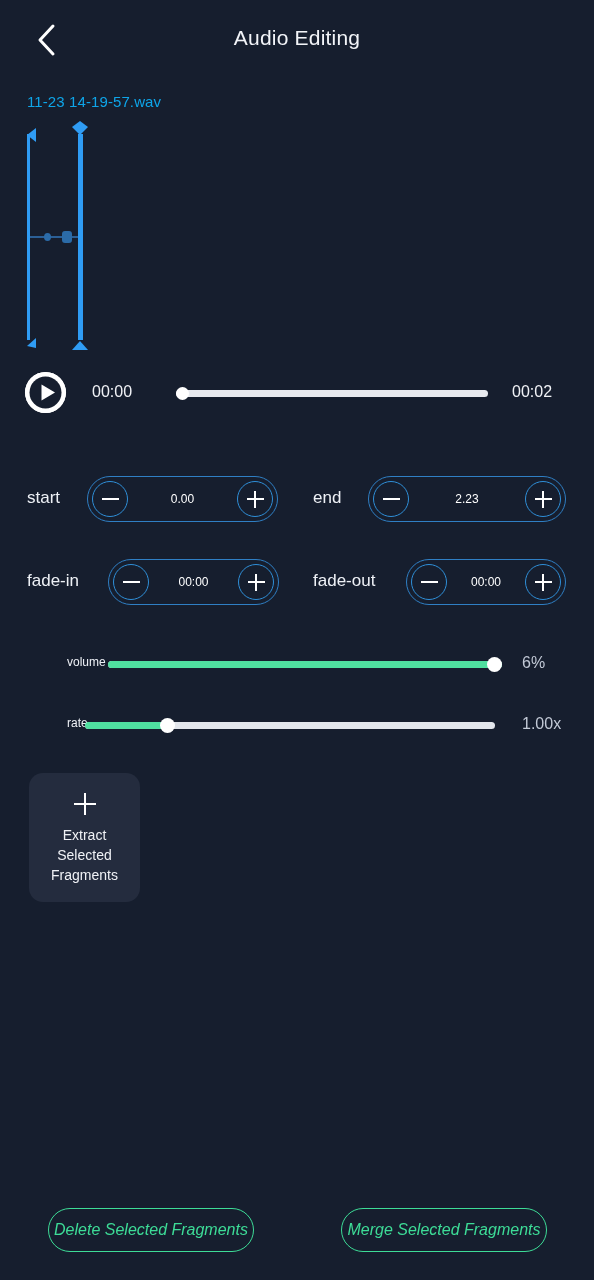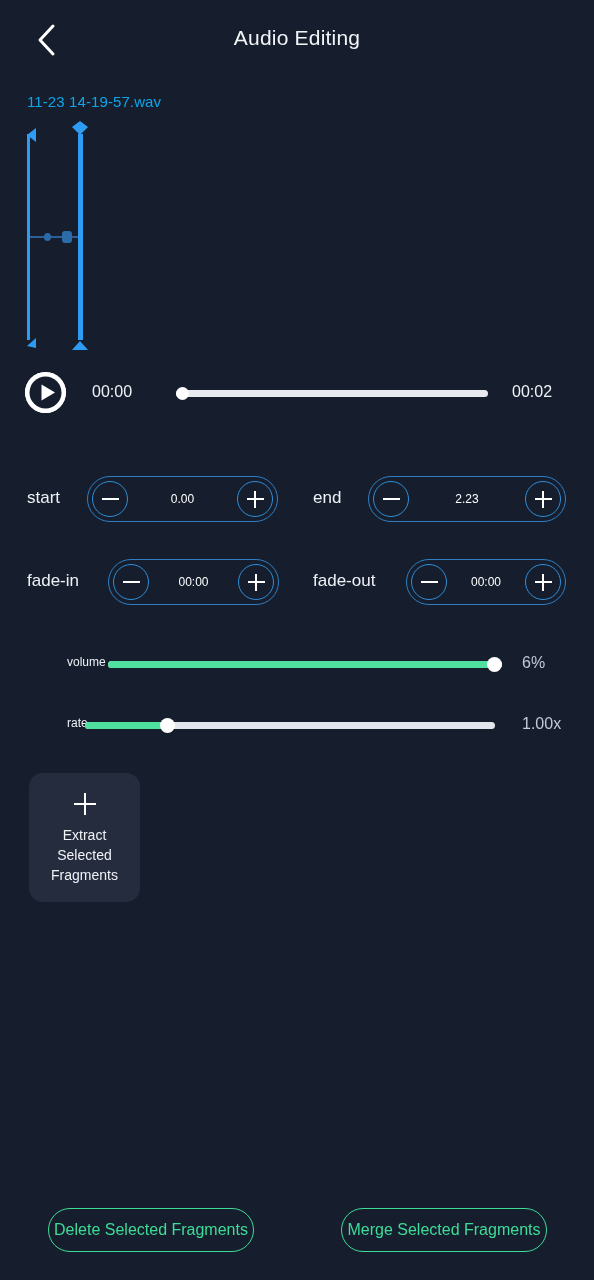--- a/index.html
+++ b/index.html
@@ -322,21 +322,21 @@
     color: #f0f2f6;
     font-size: 14px;
     line-height: 20px;
     text-align: center;
   }
 
   
   .bottom-bar {
     position: absolute;
     left: 0; top: 1208px;
-    width: 594px; height: 44px;
+    width: 594px; height: 44px; font-style: italic;
   }
   .pill-btn {
     position: absolute;
     top: 0;
     height: 44px;
     border: 1.5px solid #3ddc97;
     border-radius: 22px;
     display: flex;
     align-items: center;
     justify-content: center;

